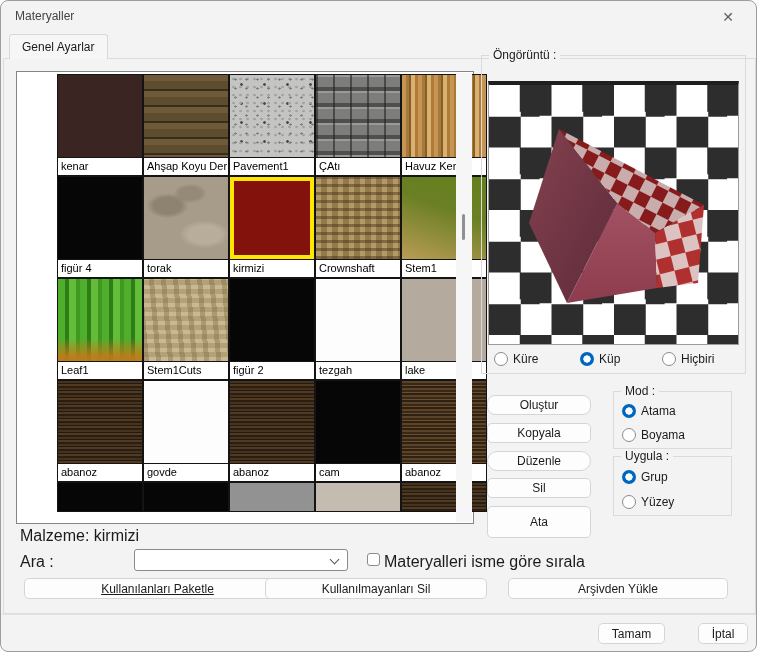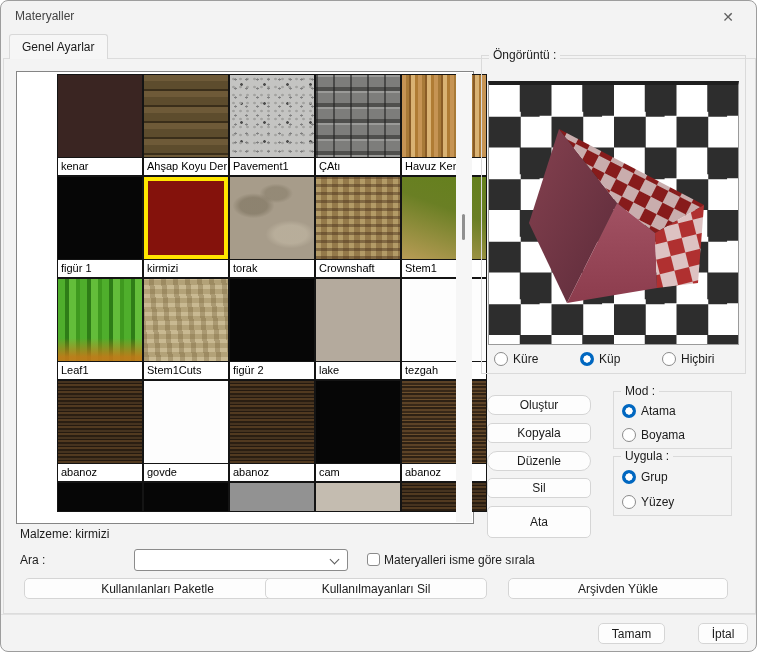--- a/index.html
+++ b/index.html
@@ -72,21 +72,21 @@
   .radio{position:absolute;display:flex;align-items:center;gap:5px;font-size:12px;color:#1b1b1b;cursor:pointer;}
   .rdot{width:14px;height:14px;border-radius:50%;border:1px solid #8b8b8b;background:#fff;flex:0 0 auto;}
   .radio[data-checked="true"] .rdot{border:none;background:radial-gradient(circle at 50% 50%,#ffffff 0 3.4px,#0067c0 3.9px);}
   .checkbox{width:13px;height:13px;border:1px solid #8b8b8b;border-radius:3px;background:#fff;}
   
   .btn{position:absolute;background:#fdfdfd;border:1px solid #d5d5d5;border-radius:5px;font-size:12px;
        color:#1b1b1b;display:flex;align-items:center;justify-content:center;cursor:pointer;}
   .mod-group{left:612px;top:390px;width:119px;height:58px;}
   .apply-group{left:612px;top:455px;width:119px;height:60px;}
   
-  .text-label{font-size:12px;color:#1b1b1b;}
+  .text-label{font-size:16px;color:#1b1b1b;}
   .combo{left:133px;top:548px;width:214px;height:22px;background:#fff;border:1px solid #8b8b8b;border-radius:3px;cursor:pointer;}
   .combo-value{position:absolute;left:6px;top:3px;font-size:12px;color:#1b1b1b;}
   .chevron{position:absolute;right:9px;top:6px;width:7px;height:7px;border-right:1.4px solid #5a5a5a;
            border-bottom:1.4px solid #5a5a5a;transform:rotate(45deg);}
   .separator{position:absolute;left:0;top:613px;width:757px;height:1px;background:#e2e2e2;z-index:3;}
 </style>
 </head>
 <body>
 
 <div class="dialog">
@@ -116,57 +116,57 @@
         <div class="cell">
           <div class="tex" data-texture="roof-tiles"></div>
           <div class="cell-label">ÇAtı</div>
         </div>
         <div class="cell">
           <div class="tex" data-texture="wood-planks-v"></div>
           <div class="cell-label">Havuz Kenarı</div>
         </div>
         <div class="cell">
           <div class="tex" data-texture="solid-black"></div>
-          <div class="cell-label">figür 1</div>
+          <div class="cell-label">figür 4</div>
+        </div>
+        <div class="cell">
+          <div class="tex" data-texture="stone-torak"></div>
+          <div class="cell-label">torak</div>
         </div>
         <div class="cell" data-selected="true">
           <div class="tex" data-texture="solid-red"></div>
           <div class="cell-label">kirmizi</div>
         </div>
         <div class="cell">
-          <div class="tex" data-texture="stone-torak"></div>
-          <div class="cell-label">torak</div>
-        </div>
-        <div class="cell">
           <div class="tex" data-texture="weave-crownshaft"></div>
           <div class="cell-label">Crownshaft</div>
         </div>
         <div class="cell">
           <div class="tex" data-texture="gradient-stem"></div>
           <div class="cell-label">Stem1</div>
         </div>
         <div class="cell">
           <div class="tex" data-texture="leaf"></div>
           <div class="cell-label">Leaf1</div>
         </div>
         <div class="cell">
           <div class="tex" data-texture="stone-stemcuts"></div>
           <div class="cell-label">Stem1Cuts</div>
         </div>
         <div class="cell">
           <div class="tex" data-texture="solid-black"></div>
           <div class="cell-label">figür 2</div>
         </div>
         <div class="cell">
+          <div class="tex" data-texture="solid-white"></div>
+          <div class="cell-label">tezgah</div>
+        </div>
+        <div class="cell">
           <div class="tex" data-texture="solid-lake"></div>
           <div class="cell-label">lake</div>
-        </div>
-        <div class="cell">
-          <div class="tex" data-texture="solid-white"></div>
-          <div class="cell-label">tezgah</div>
         </div>
         <div class="cell">
           <div class="tex" data-texture="wood-ebony"></div>
           <div class="cell-label">abanoz</div>
         </div>
         <div class="cell">
           <div class="tex" data-texture="solid-white"></div>
           <div class="cell-label">govde</div>
         </div>
         <div class="cell">
@@ -282,21 +282,21 @@
   <div class="abs text-label" style="left:19px;top:552px;">Ara :</div>
 
   <div class="abs combo">
     <span class="combo-value"></span>
     <span class="chevron"></span>
   </div>
 
   <div class="abs checkbox" style="left:366px;top:552px;" data-checked="false"></div>
   <div class="abs text-label" style="left:383px;top:552px;">Materyalleri isme göre sırala</div>
 
-  <div class="btn abs" style="left:23px;top:577px;width:267px;height:21px;">Kullanılanları Paketle</div>
+  <div class="btn abs" style="left:23px;top:577px;width:267px;height:21px;text-decoration:underline;">Kullanılanları Paketle</div>
   <div class="btn abs" style="left:264px;top:577px;width:222px;height:21px;">Kullanılmayanları Sil</div>
   <div class="btn abs" style="left:507px;top:577px;width:220px;height:21px;">Arşivden Yükle</div>
 
   <div class="separator"></div>
 
   <div class="btn abs" style="left:597px;top:622px;width:67px;height:21px;">Tamam</div>
   <div class="btn abs" style="left:697px;top:622px;width:50px;height:21px;">İptal</div>
 
 </div>
 

